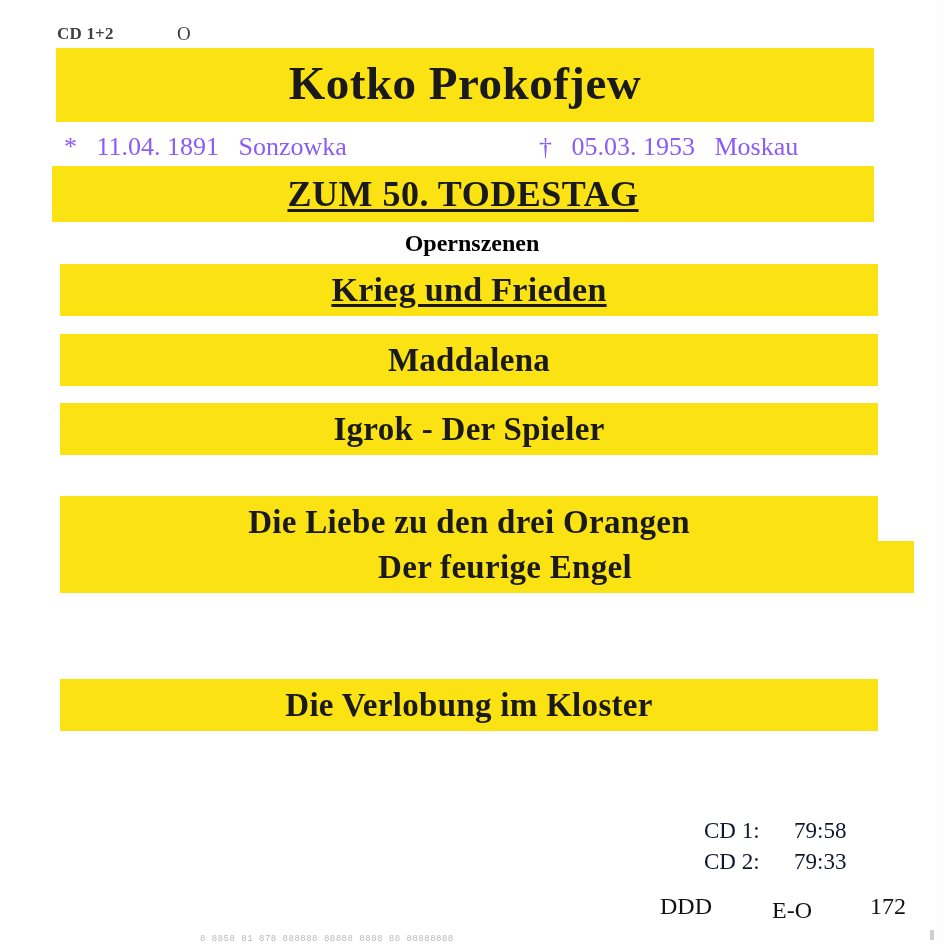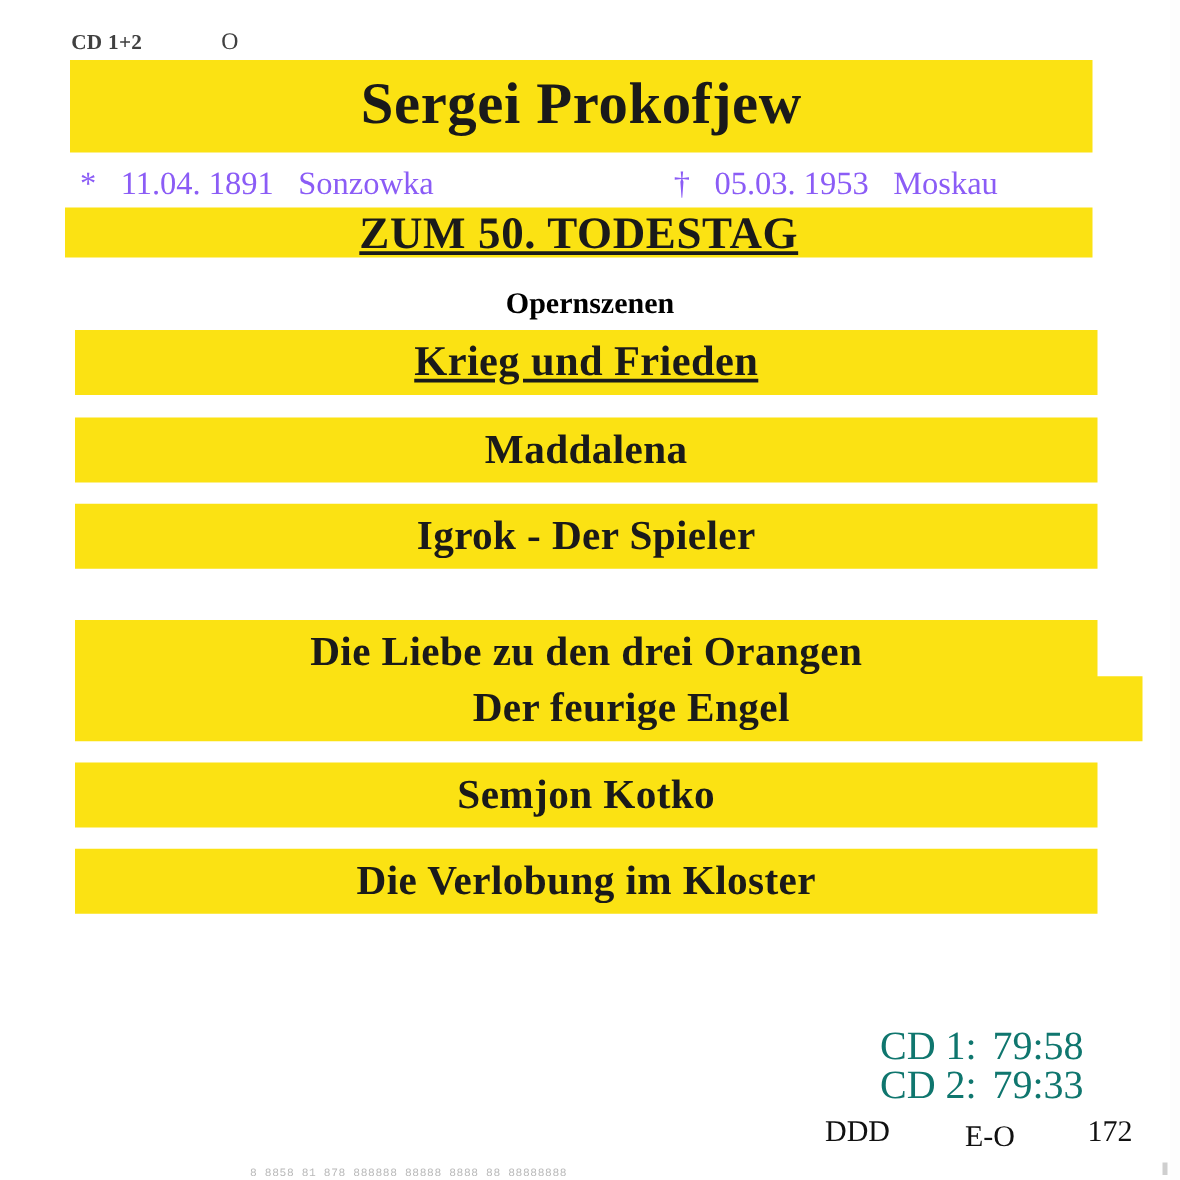--- a/index.html
+++ b/index.html
@@ -85,21 +85,21 @@
     position: absolute;
     left: 482px;
     top: 0;
     white-space: pre;
   }
 
   .bar.subtitle-bar {
     left: 52px;
     top: 166px;
     width: 822px;
-    height: 40px;
+    height: 56px;
   }
   .bar.subtitle-bar .txt {
     font-size: 36px;
     font-weight: bold;
     text-decoration: underline;
     text-underline-offset: 3px;
     letter-spacing: 0.5px;
   }
 
   .section-label {
@@ -129,22 +129,22 @@
     text-underline-offset: 3px;
     font-size: 34px;
   }
 
   
   .runtimes {
     position: absolute;
     right: 52px;
     top: 818px;
     width: 340px;
-    font-size: 32px;
-    color: #0f766e;
+    font-size: 23px;
+    color: #0f172a;
   }
   .runtimes .row {
     display: flex;
     justify-content: flex-end;
     align-items: baseline;
     height: 31px;
   }
   .runtimes .lbl {
     width: 90px;
     text-align: left;
@@ -200,21 +200,21 @@
 <body>
 
 <div id="page">
 
   <div class="topline">
     <span class="cdlabel">CD 1+2</span>
     <span class="circle">O</span>
   </div>
 
   <div class="bar title-bar">
-    <span class="txt">Sergei Prokofjew</span>
+    <span class="txt">Kotko Prokofjew</span>
   </div>
 
   <div class="dates">
     <span class="birth">*   11.04. 1891   Sonzowka</span>
     <span class="death">†   05.03. 1953   Moskau</span>
   </div>
 
   <div class="bar subtitle-bar">
     <span class="txt">ZUM 50. TODESTAG</span>
   </div>
@@ -228,23 +228,20 @@
     <span class="txt">Maddalena</span>
   </div>
   <div class="bar work" style="top:403px;">
     <span class="txt">Igrok - Der Spieler</span>
   </div>
   <div class="bar work" style="top:496px;">
     <span class="txt">Die Liebe zu den drei Orangen</span>
   </div>
   <div class="bar work" style="top:541px;padding-left:36px;">
     <span class="txt">Der feurige Engel</span>
-  </div>
-  <div class="bar work" style="top:610px;">
-    <span class="txt">Semjon Kotko</span>
   </div>
   <div class="bar work" style="top:679px;">
     <span class="txt">Die Verlobung im Kloster</span>
   </div>
 
   <div class="runtimes">
     <div class="row">
       <span class="lbl">CD 1:</span>
       <span class="val">79:58</span>
     </div>

